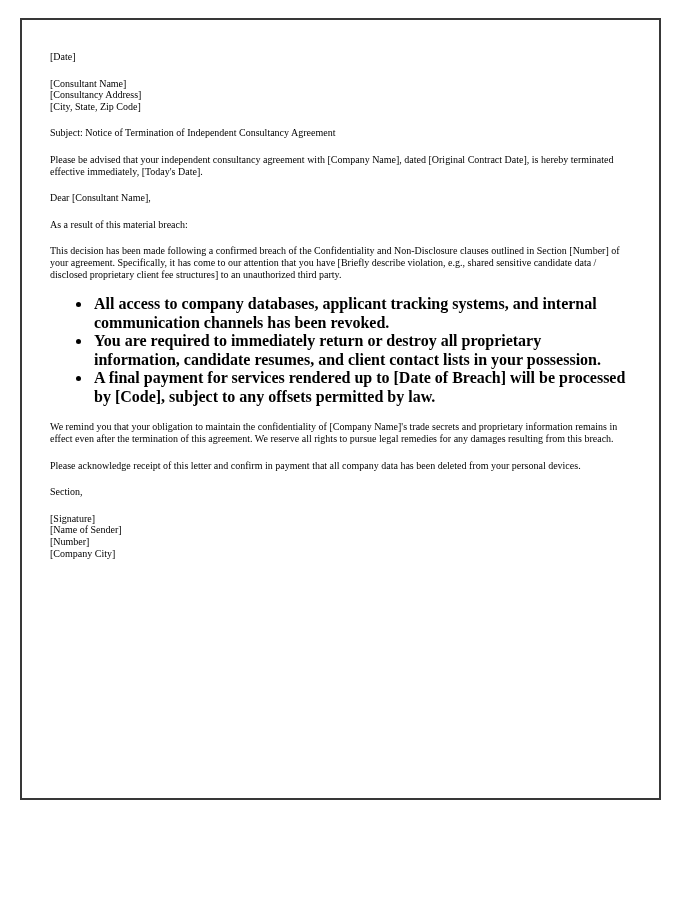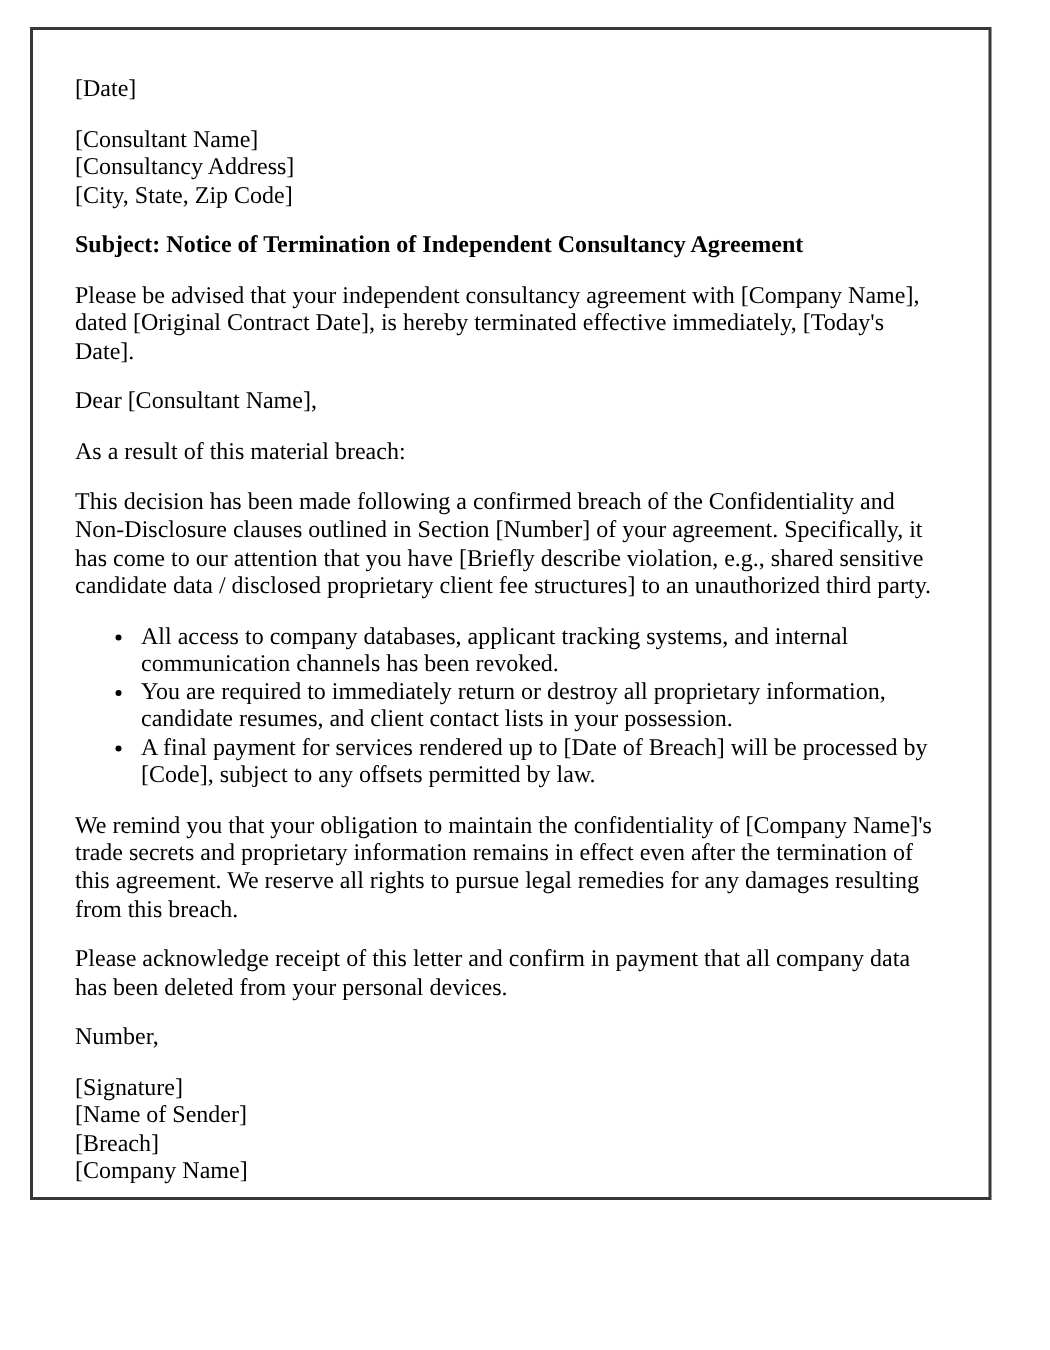--- a/index.html
+++ b/index.html
@@ -21,39 +21,40 @@
     width: 641px;
     height: 782px;
     box-sizing: border-box;
     border: 2px solid #383838;
     background: #ffffff;
     padding: 16px 30px 16px 28px;
     overflow: hidden;
   }
   .letter-page p,
   .letter-page .line-block {
-    font-size: 16px;
+    font-size: 10px;
     line-height: 1.16;
     margin: 15px 0;
   }
   .line-block div {
     margin: 0;
   }
   .subject {
-    font-weight: bold;
+    font-weight: normal;
   }
   ul.breach-list {
     margin: 15px 0;
     padding-left: 42px;
     font-size: 16px;
     line-height: 1.16;
   }
   ul.breach-list li {
     margin: 0;
     padding-left: 2px;
+    font-weight: bold;
   }
 </style>
 </head>
 <body>
 
 <div class="letter-page">
 
   <p>[Date]</p>
 
   <div class="line-block">
@@ -75,22 +76,22 @@
   <ul class="breach-list">
     <li>All access to company databases, applicant tracking systems, and internal communication channels has been revoked.</li>
     <li>You are required to immediately return or destroy all proprietary information, candidate resumes, and client contact lists in your possession.</li>
     <li>A final payment for services rendered up to [Date of Breach] will be processed by [Code], subject to any offsets permitted by law.</li>
   </ul>
 
   <p>We remind you that your obligation to maintain the confidentiality of [Company Name]'s trade secrets and proprietary information remains in effect even after the termination of this agreement. We reserve all rights to pursue legal remedies for any damages resulting from this breach.</p>
 
   <p>Please acknowledge receipt of this letter and confirm in payment that all company data has been deleted from your personal devices.</p>
 
-  <p>Number,</p>
+  <p>Section,</p>
 
   <div class="line-block">
     <div>[Signature]</div>
     <div>[Name of Sender]</div>
-    <div>[Breach]</div>
-    <div>[Company Name]</div>
+    <div>[Number]</div>
+    <div>[Company City]</div>
   </div>
 
 </div>
 
 </body></html>

